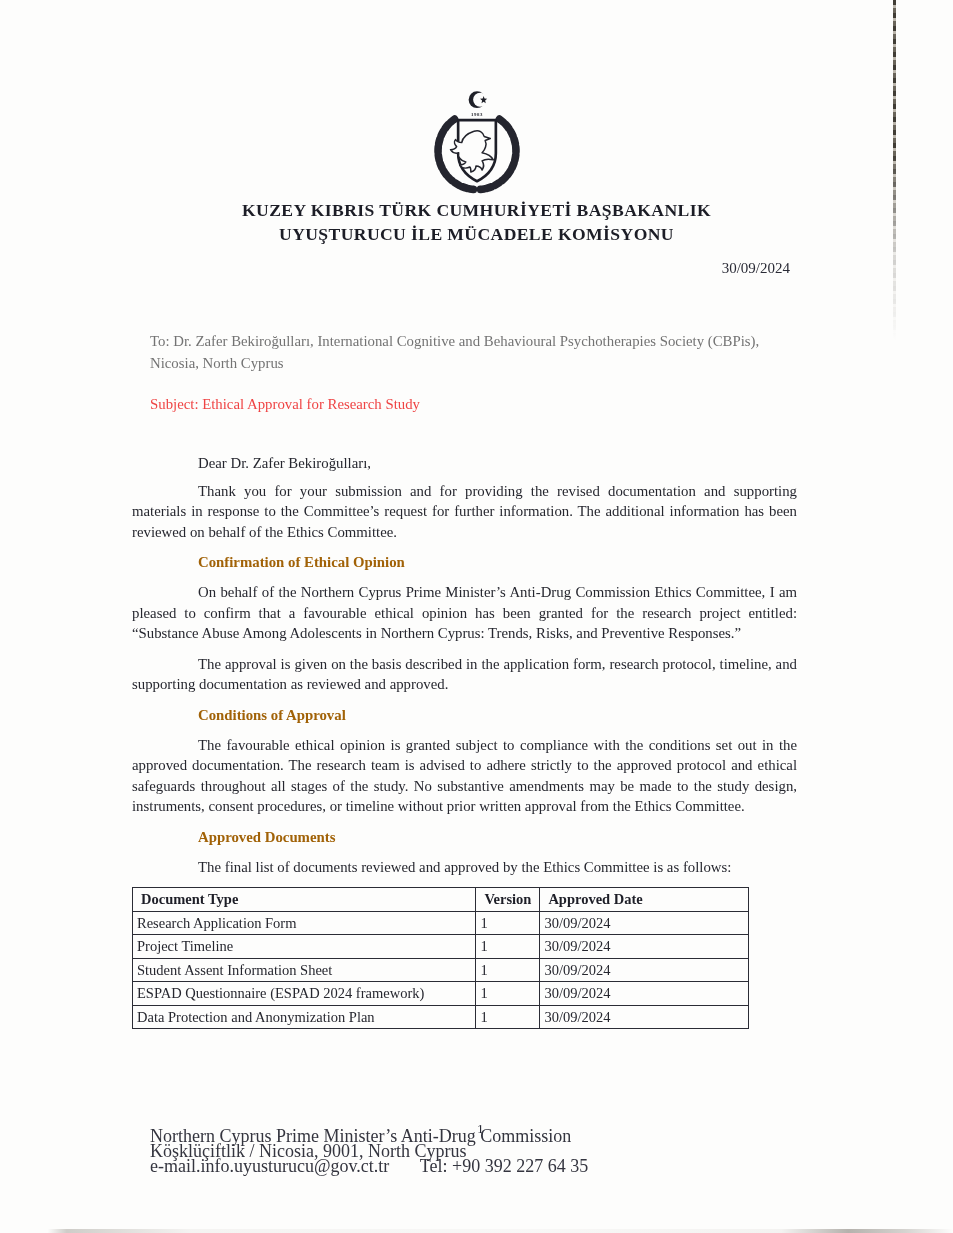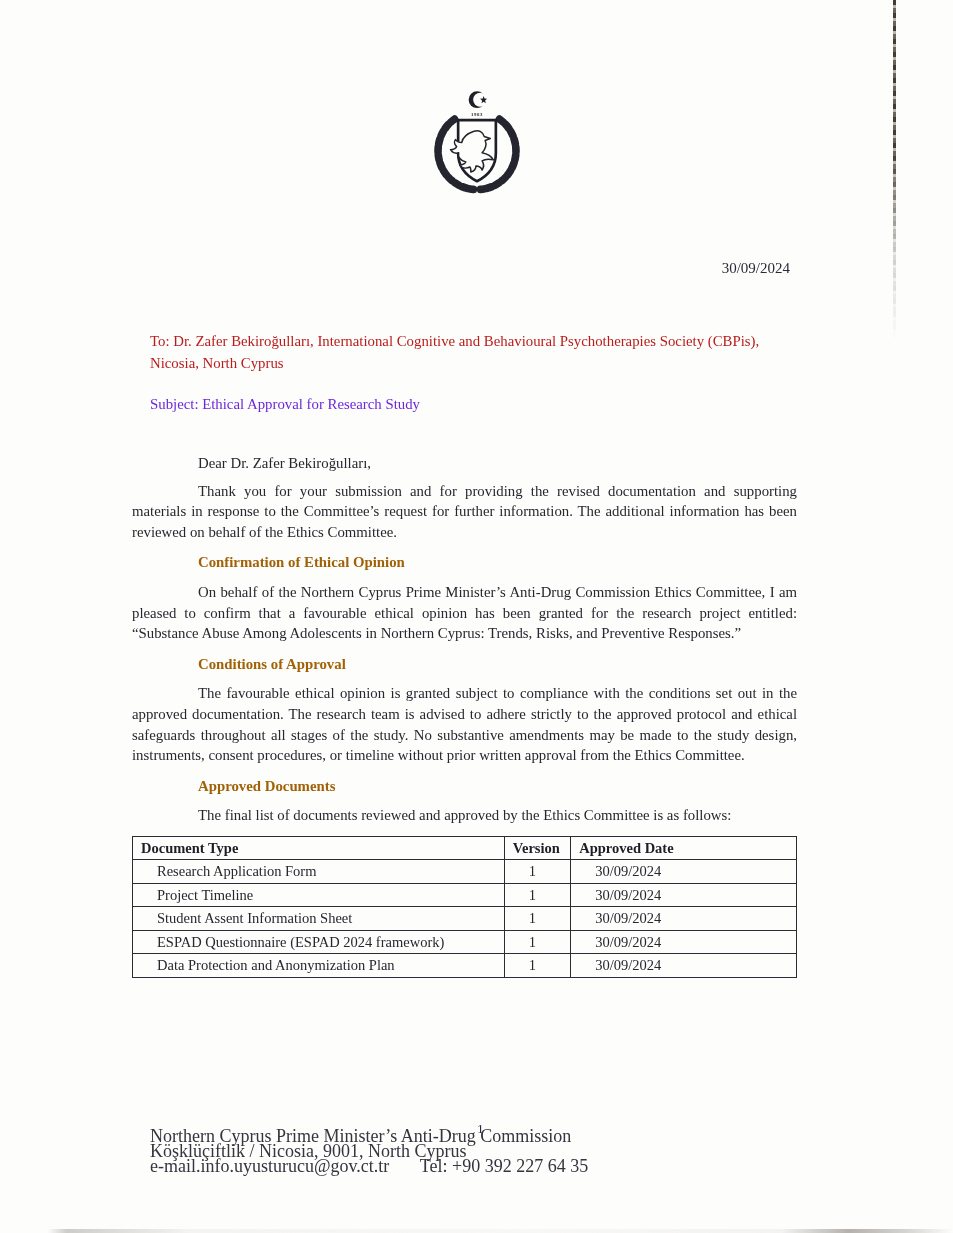--- a/index.html
+++ b/index.html
@@ -33,43 +33,43 @@
   .emblem{display:block;margin:0 auto 4px auto;}
   .org1,.org2{
     font-weight:bold;font-size:17.6px;line-height:24px;
     letter-spacing:.4px;color:#1c1d26;
   }
   
   .date{
     position:absolute;top:260px;left:150px;width:640px;
     text-align:right;font-size:15px;color:#2a2b36;
   }
-  .addr{position:absolute;top:331px;left:150px;width:700px;font-size:14.8px;line-height:21.5px;color:#b91c1c;}
-  .subject{position:absolute;top:396px;left:150px;font-size:14.8px;color:#6d28d9;}
+  .addr{position:absolute;top:331px;left:150px;width:700px;font-size:14.8px;line-height:21.5px;color:#737373;}
+  .subject{position:absolute;top:396px;left:150px;font-size:14.8px;color:#ef4444;}
   
   .body{position:absolute;top:453px;left:132px;width:665px;font-size:14.8px;}
   .sal{margin:0 0 7px 0;text-indent:66px;line-height:20.6px;}
   .body p{
     margin:0 0 10px 0;text-indent:66px;text-align:justify;
     line-height:20.6px;
   }
   .body h3{
     margin:0 0 9px 0;text-indent:66px;font-size:14.8px;
     font-weight:bold;line-height:20.6px;color:#a16207;
   }
   
   table.docs{
-    width:665px;border-collapse:collapse;margin-top:5px;
+    width:617px;border-collapse:collapse;margin-top:5px;
     font-size:14.5px;color:#26272f;
   }
   table.docs,table.docs th,table.docs td{border:1.6px solid #2b2c35;}
   table.docs th{
     text-align:left;font-weight:bold;padding:2px 8px;line-height:18.5px;color:#1d1e27;
   }
-  table.docs td{padding:2px 24px;line-height:18.5px;}
+  table.docs td{padding:2px 4px;line-height:18.5px;}
   .col-doc{width:56%;} .col-ver{width:10%;margin-left:20px;} .col-date{width:34%;}
   
   .pagenum{position:absolute;top:1121px;left:477px;font-size:13.5px;color:#2a2b36;}
   .footer{
     position:absolute;top:1129px;left:150px;width:560px;
     font-size:18px;line-height:15.2px;color:#34353f;
   }
   .footer .tel{margin-left:26px;}
 </style>
 </head>
@@ -91,37 +91,40 @@
       <path d="M38 30.5 A38 38 0 0 0 56.5 99.5" fill="none" stroke="#24252e" stroke-width="7.5" stroke-dasharray="5 3.1" stroke-linecap="round"></path>
 
       <path d="M41.5 31.5 H78.5 V64 Q78.5 82 60 91.5 Q41.5 82 41.5 64 Z" fill="#fdfdfc" stroke="#1e1f28" stroke-width="2.6" stroke-linejoin="round"></path>
 
       <path d="M57 42.5 c5 -2 9 1 10 5 l6 2 -5 2 c2 4 0 9 -3 12 c5 1 9 3 11 7
                c-4 -1 -8 -1 -11 1 c2 3 2 6 0 9 c-1 -3 -3 -4 -6 -4 c0 3 -2 5 -5 6
                c0 -2 0 -4 -1 -5 c-4 2 -8 1 -10 -2 c3 0 5 -1 6 -3 c-5 -1 -8 -5 -7 -9
                c-3 1 -6 0 -8 -3 c3 0 5 -1 6 -3 c-2 -2 -3 -5 -1 -7 c1 2 3 3 6 3
                c1 -5 6 -9 12 -11 z" fill="#fdfdfc" stroke="#23242c" stroke-width="1.5" stroke-linejoin="round"></path>
     </svg>
+    <div class="org1">KUZEY KIBRIS TÜRK CUMHURİYETİ BAŞBAKANLIK</div>
+    <div class="org2">UYUŞTURUCU İLE MÜCADELE KOMİSYONU</div>
   </div>
 
   <div class="date">30/09/2024</div>
 
   <div class="addr">
     <div>To: Dr. Zafer Bekiroğulları, International Cognitive and Behavioural Psychotherapies Society (CBPis),</div>
     <div>Nicosia, North Cyprus</div>
   </div>
 
   <div class="subject">Subject: Ethical Approval for Research Study</div>
 
   <div class="body">
     <div class="sal">Dear Dr. Zafer Bekiroğulları,</div>
 
     <p>Thank you for your submission and for providing the revised documentation and supporting materials in response to the Committee’s request for further information. The additional information has been reviewed on behalf of the Ethics Committee.</p>
     <h3>Confirmation of Ethical Opinion</h3>
     <p>On behalf of the Northern Cyprus Prime Minister’s Anti-Drug Commission Ethics Committee, I am pleased to confirm that a favourable ethical opinion has been granted for the research project entitled: “Substance Abuse Among Adolescents in Northern Cyprus: Trends, Risks, and Preventive Responses.”</p>
+    <p>The approval is given on the basis described in the application form, research protocol, timeline, and supporting documentation as reviewed and approved.</p>
     <h3>Conditions of Approval</h3>
     <p>The favourable ethical opinion is granted subject to compliance with the conditions set out in the approved documentation. The research team is advised to adhere strictly to the approved protocol and ethical safeguards throughout all stages of the study. No substantive amendments may be made to the study design, instruments, consent procedures, or timeline without prior written approval from the Ethics Committee.</p>
     <h3>Approved Documents</h3>
     <p>The final list of documents reviewed and approved by the Ethics Committee is as follows:</p>
 
     <table class="docs">
       <thead>
         <tr>
           <th class="col-doc">Document Type</th>
           <th class="col-ver">Version</th>

